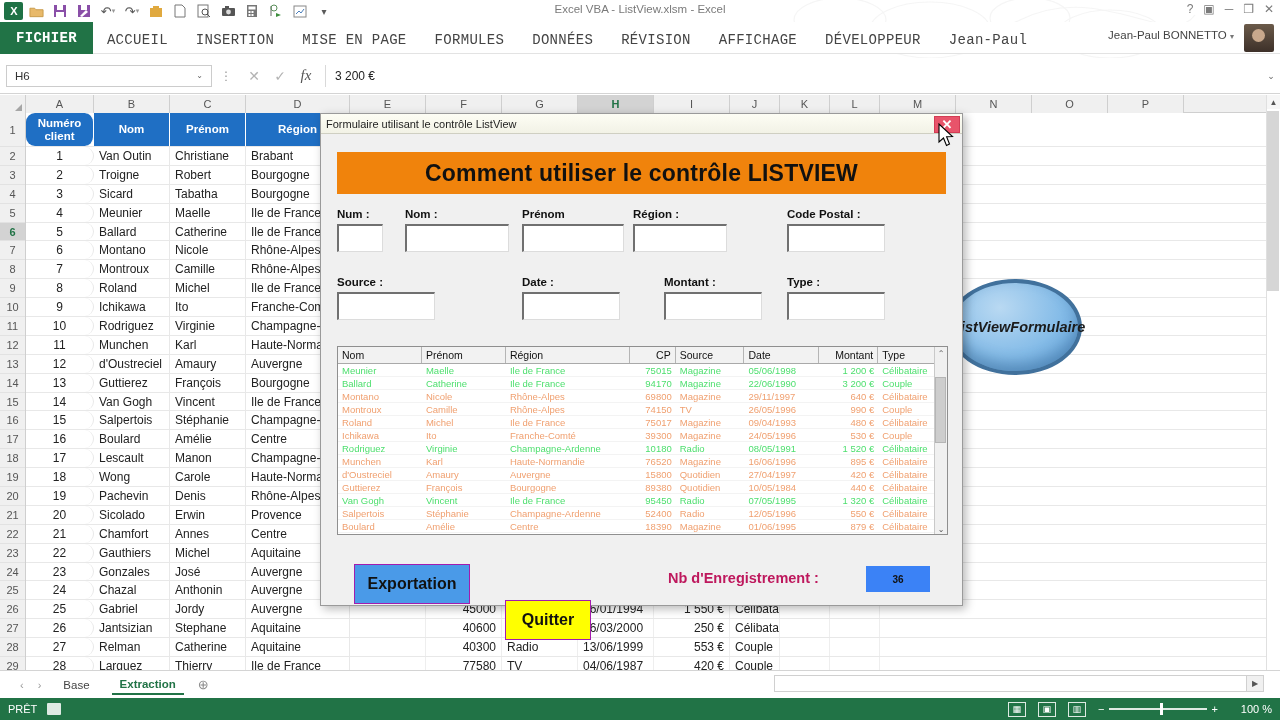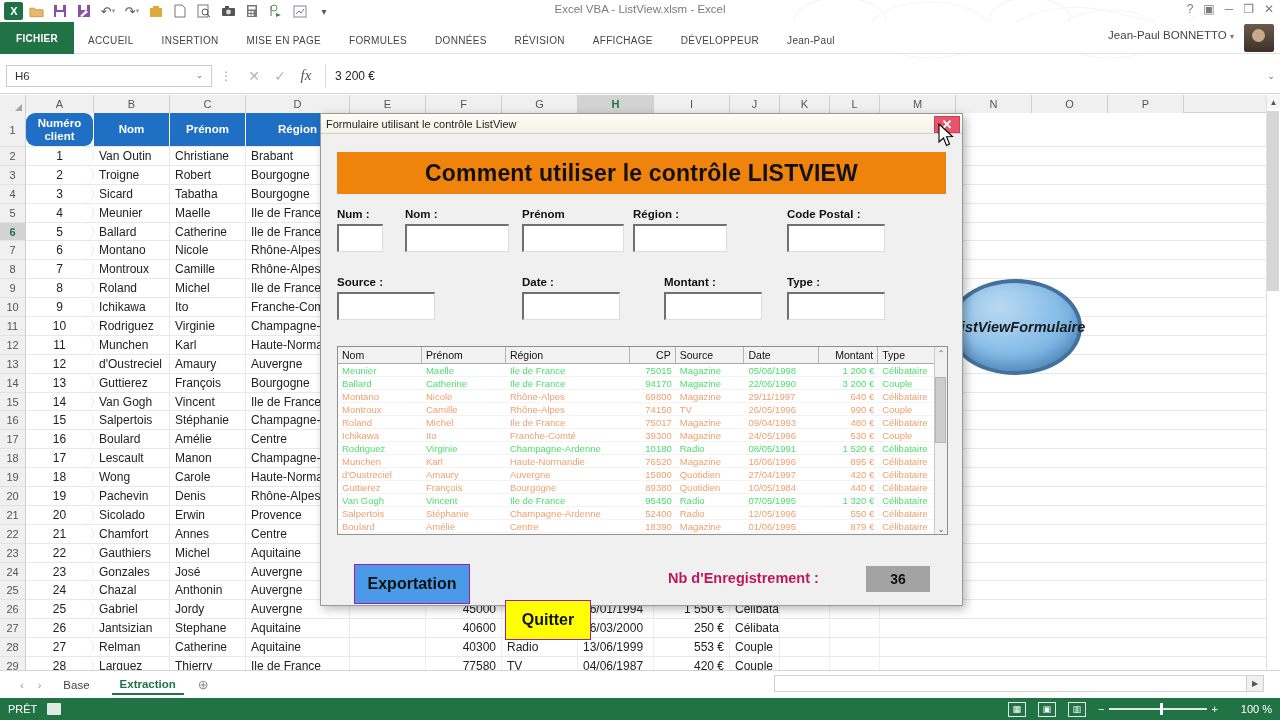--- a/index.html
+++ b/index.html
@@ -40,23 +40,24 @@
     opacity: .25; pointer-events: none;
   }
 
   
   .ribbon {
     position: absolute; top: 22px; left: 0; width: 1280px; height: 32px;
     background: #fff; border-bottom: 1px solid #e3e3e3;
   }
   .tabs { display: flex; align-items: flex-end; height: 32px; }
   .tab {
-    font-size: 10px; color: #444; padding: 0 14px; height: 28px;
+    font-size: 14px; color: #444; padding: 0 14px; height: 28px;
     display: flex; align-items: center; letter-spacing: .3px;
     text-transform: uppercase;
+    font-family: Liberation Mono, monospace;
   }
   .tab.file {
     background: #217346; color: #fff; font-weight: 600;
     height: 32px; padding: 0 16px;
   }
   .tab.plain { text-transform: none; }
   .account {
     position: absolute; right: 46px; top: 7px; font-size: 11.5px; color: #444;
   }
   .avatar {
@@ -252,22 +253,22 @@
     border: 1px solid #a21caf;
   }
   .btn-export { left: 33px; top: 6px; width: 116px; background: #4a9ae8; }
   .btn-quit { left: 184px; top: 6px; width: 86px; background: #ffff00; margin-top: 36px; }
   .foot-label {
     position: absolute; left: 347px; top: 12px; font-size: 14.5px;
     font-weight: bold; color: #be185d;
   }
   .foot-count {
     position: absolute; left: 545px; top: 8px; width: 64px; height: 26px;
-    background: #a3a3a3; display: flex; align-items: center; justify-content: center;
-    font-size: 14px; font-weight: bold; color: #111;
+    background: #3b82f6; display: flex; align-items: center; justify-content: center;
+    font-size: 10px; font-weight: bold; color: #111;
   }
 
   
   .sheetbar {
     position: absolute; top: 670px; left: 0; width: 1280px; height: 28px;
     background: #fff; border-top: 1px solid #d4d4d4; display: flex; align-items: center;
   }
   .nav-arrows { display: flex; gap: 14px; margin-left: 20px; color: #9a9a9a; font-size: 11px; }
   .sheettab {
     margin-left: 14px; font-size: 11.5px; color: #444; padding: 3px 8px;

